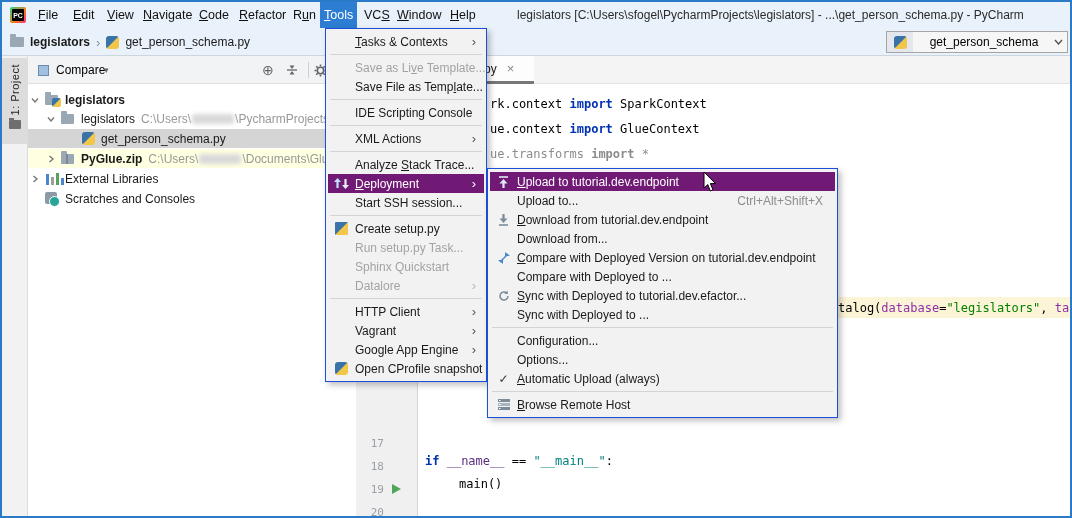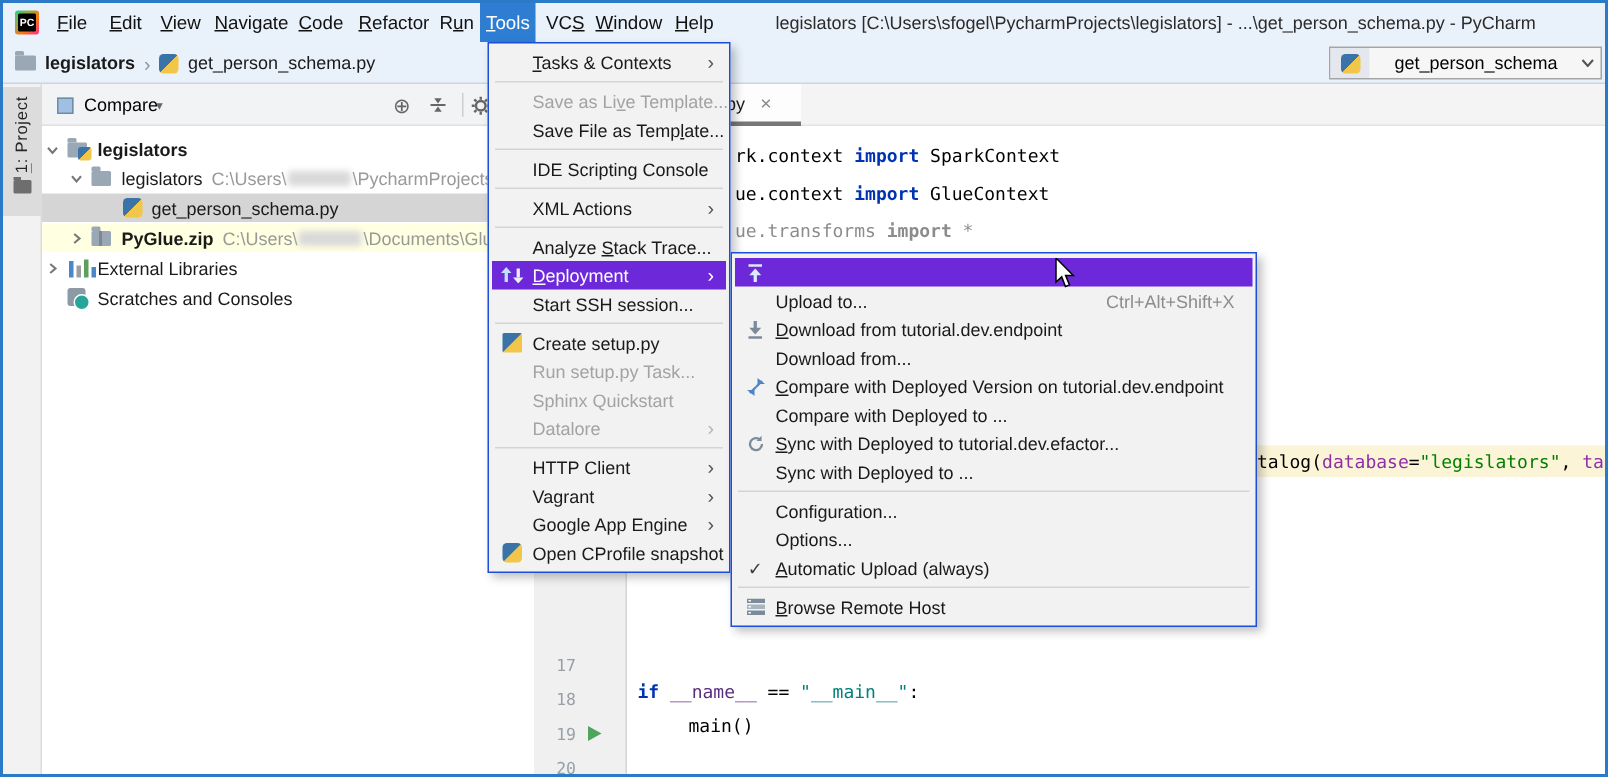--- a/index.html
+++ b/index.html
@@ -79,21 +79,21 @@
   
   .menu{position:absolute;background:#f2f2f2;border:1px solid #1d4ed8;box-shadow:3px 3px 6px rgba(0,0,0,.25);
         display:flex;flex-direction:column;padding:3px 2px;box-sizing:border-box;z-index:50;}
   .mi{height:19px;display:flex;align-items:center;padding:0 8px 0 0;font-size:12px;color:#1a1a1a;position:relative;}
   .mi .mic{width:27px;flex:none;display:flex;align-items:center;justify-content:center;}
   .mi .mil{flex:1;white-space:nowrap;}
   .mi .mia{width:12px;flex:none;color:#555;font-size:13px;text-align:right;}
   .mi .msc{color:#8c8c8c;padding-right:4px;}
   .mi.dis{color:#a3a3a3;}
   .mi.dis .mia{color:#b5b5b5;}
-  .mi.hl{background:#6d28d9;color:#fff;}
+  .mi.hl{background:#701a75;color:#fff;}
   .mi.hl .mia{color:#fff;}
   .msep{border-top:1px solid #d4d4d4;margin:3px 2px;}
   .updown{display:flex;gap:1px;align-items:center;}
   .cursor{position:absolute;z-index:100;}
   svg{display:block;}
 </style>
 </head>
 <body>
 
 <div id="app">
@@ -408,20 +408,21 @@
 
   <div class="menu" style="left:487px;top:168px;width:351px">
     <div class="mi hl">
       <span class="mic">
           <svg width="11" height="12" viewBox="0 0 11 12">
             <line x1="1" y1="1" x2="10" y2="1" stroke="#dceaf8" stroke-width="1.6"></line>
             <polygon points="5.5,3 9.5,7.5 1.5,7.5" fill="#dceaf8"></polygon>
             <rect x="4.4" y="7" width="2.2" height="5" fill="#dceaf8"></rect>
           </svg>
         </span>
+      <span class="mil"><span class="mn">U</span><span>pload to tutorial.dev.endpoint</span></span>
     </div>
     <div class="mi">
         <span class="mic"></span>
         <span class="mil">Upload to...</span>
         <span class="msc">Ctrl+Alt+Shift+X</span>
       </div>
     <div class="mi">
       <span class="mic">
           <svg width="11" height="12" viewBox="0 0 11 12">
             <line x1="1" y1="11" x2="10" y2="11" stroke="#7c8b99" stroke-width="1.6"></line>

